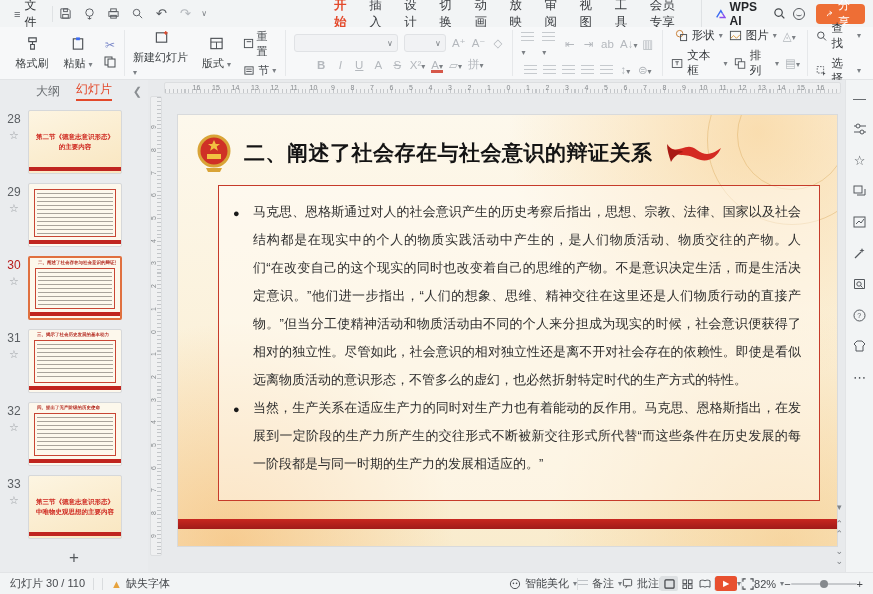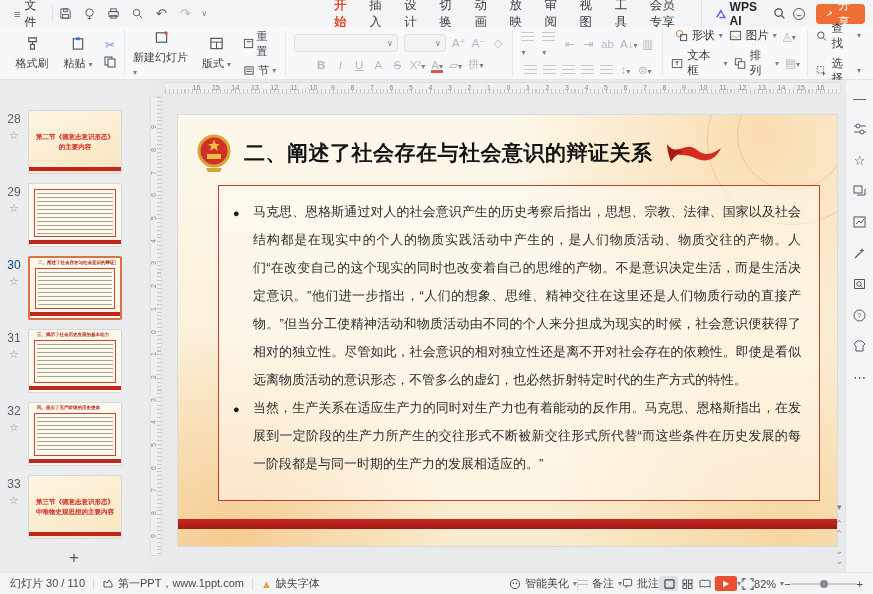--- a/index.html
+++ b/index.html
@@ -48,21 +48,21 @@
   .leftpanel { position:absolute; top:80px; left:0; width:148px; bottom:22px; background:#eaecee; }
   .lp-tabs { height:22px; display:flex; align-items:center; justify-content:center; gap:16px; font-size:12px; color:#6b6f73; position:relative; }
   .lp-tab.active { color:#e3492b; border-bottom:2px solid #e3492b; padding-bottom:1px; }
   .lp-collapse { position:absolute; right:6px; color:#8a8e92; font-size:11px; }
   .slides { position:absolute; top:26px; left:0; right:0; bottom:30px; overflow:hidden;
     display:flex; flex-direction:column; gap:9px; padding:4px 0 0 0; }
   .srow { display:flex; }
   .smeta { width:28px; display:flex; flex-direction:column; align-items:center; gap:3px; padding-top:2px;
     font-size:12px; color:#5a5e62; }
   .smeta .star { font-size:11px; color:#9a9ea2; }
-  .srow.current .snum { color:#0c4a6e; }
+  .srow.current .snum { color:#b91c1c; }
   .thumb { width:94px; height:64px; background:#fdf8ec; border:1px solid #d6d8da; border-radius:2px;
     position:relative; overflow:hidden; }
   .srow.current .thumb { border:2px solid #e0703f; }
   .thumb .redbar { position:absolute; left:0; right:0; bottom:2px; height:4px; background:#c0251f; }
   .thumb.section { background:linear-gradient(160deg,#fdf5e2,#f9e6c0); display:flex; align-items:center; justify-content:center; }
   .thumb.section .ttitle { color:#cf2a21; font-weight:bold; font-size:6.5px; text-align:center; padding:0 6px; line-height:1.5; }
   .tbox { position:absolute; left:5px; right:5px; top:5px; bottom:9px; border:1px solid #c84533;
     background:repeating-linear-gradient(#fdf8ec 0 3px, #a9a39a 3px 4px); background-clip:content-box; padding:2px; }
   .thumb.content .ctitle { position:absolute; top:2px; left:8px; right:4px; font-size:4.5px; font-weight:bold; color:#b3291f; white-space:nowrap; overflow:hidden; }
   .thumb.content .tbox { top:10px; }
@@ -378,20 +378,25 @@
               <path d="M8 8l4 2.5-2 .6-.6 2z" fill="#4a4e53"></path>
             </svg>
           <span>选择</span>
             <span class="chev">▾</span>
         </span>
       </div>
     </div>
   </div>
 
   <div class="leftpanel">
+    <div class="lp-tabs">
+      <span class="lp-tab">大纲</span>
+      <span class="lp-tab active">幻灯片</span>
+      <span class="lp-collapse">❮</span>
+    </div>
     <div class="slides">
 
       <div class="srow">
         <div class="smeta">
             <span class="snum">28</span>
             <span class="star">☆</span>
           </div>
         <div class="thumb section">
           <div class="ttitle">第二节《德意志意识形态》的主要内容</div>
           <div class="redbar"></div>
@@ -602,26 +607,20 @@
       <svg width="13" height="12" viewBox="0 0 13 12">
           <path d="M4 1h5l3 3-2 2v5H3V6L1 4z" fill="none" stroke="#55595e"></path>
         </svg>
     </span>
     <span class="rb-ic">⋯</span>
   </div>
 
   <div class="statusbar">
     <span class="sb-item">幻灯片 30 / 110</span>
     <span class="sb-div"></span>
-    <span class="sb-item">
-      <svg width="12" height="11" viewBox="0 0 12 11">
-          <path d="M2 9V3l3 2 2-3 3 4v3z" fill="none" stroke="#55595e"></path>
-        </svg>
-      <span>第一PPT，www.1ppt.com</span>
-    </span>
     <span class="sb-div"></span>
     <span class="sb-item">
       <span class="warn">▲</span>
       <span>缺失字体</span>
     </span>
 
     <div class="sb-right">
       <span class="sb-item">
         <svg width="12" height="12" viewBox="0 0 13 13">
             <circle cx="6.5" cy="6.5" r="5" fill="none" stroke="#46494d"></circle>

